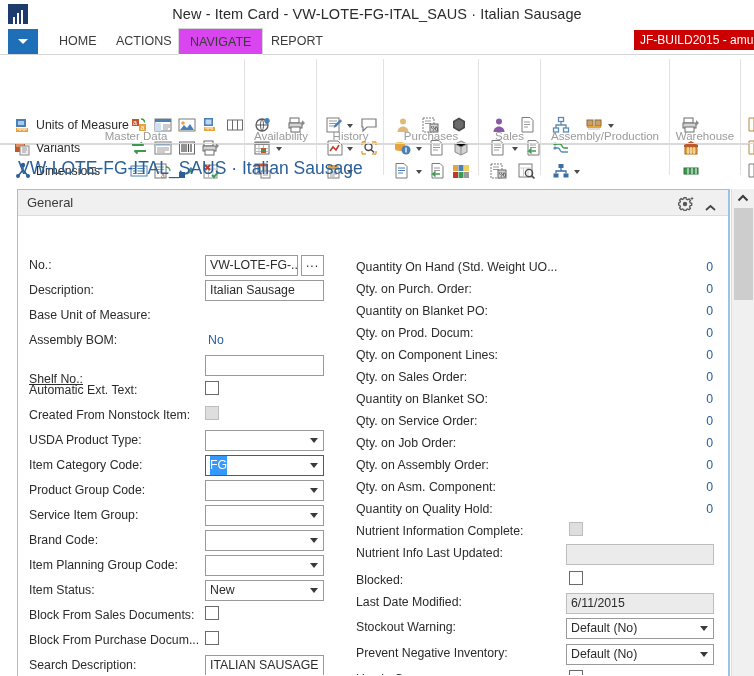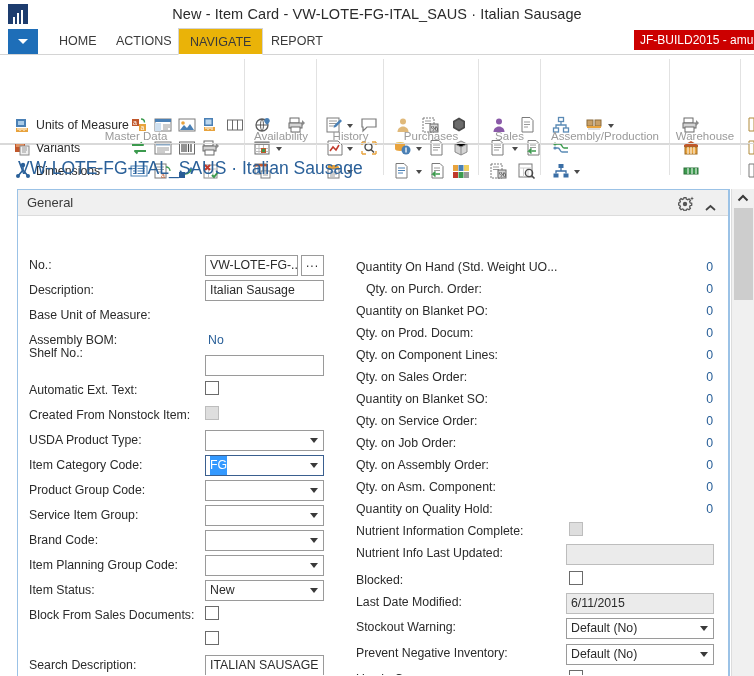--- a/index.html
+++ b/index.html
@@ -41,21 +41,21 @@
   }
   .filebtn .caret{
     position:absolute;left:10px;top:10px;width:0;height:0;
     border-left:5px solid transparent;border-right:5px solid transparent;border-top:5px solid #fff;
   }
   .tab{
     position:absolute;top:0;height:27px;line-height:27px;
     font-size:12.5px;color:#3a3a3a;padding:0 11px;cursor:pointer;white-space:nowrap;
   }
   .tab.active{
-    background:#eab308;border:1px solid #d4d4d4;border-bottom:1px solid #fff;
+    background:#d946ef;border:1px solid #d4d4d4;border-bottom:1px solid #fff;
     box-sizing:border-box;line-height:26px;z-index:3;
   }
   .buildbadge{
     position:absolute;left:634px;top:30px;height:20px;line-height:20px;
     background:#cc0000;color:#fff;font-size:12px;padding:0 6px;white-space:nowrap;
     overflow:hidden;width:120px;
   }
 
   
   .ribbon{
@@ -594,21 +594,21 @@
       <span class="ellipsisbtn" style="left:283px;top:39px;">...</span>
 
       <span class="lbl" style="left:11px;top:67px;">Description:</span>
       <span class="tbox" style="left:187px;top:64px;width:119px;">Italian Sausage</span>
 
       <span class="lbl" style="left:11px;top:92px;">Base Unit of Measure:</span>
 
       <span class="lbl" style="left:11px;top:117px;">Assembly BOM:</span>
       <span class="val-blue" style="left:190px;top:117px;">No</span>
 
-      <span class="lbl" style="left:11px;top:130px;">Shelf No.:</span>
+      <span class="lbl" style="left:11px;top:156px;text-decoration:underline;">Shelf No.:</span>
       <span class="tbox" style="left:187px;top:139px;width:119px;"></span>
 
       <span class="lbl" style="left:11px;top:167px;">Automatic Ext. Text:</span>
       <span class="chk" style="left:187px;top:165px;"></span>
 
       <span class="lbl" style="left:11px;top:192px;">Created From Nonstock Item:</span>
       <span class="chk dis" style="left:187px;top:190px;"></span>
 
       <span class="lbl" style="left:11px;top:217px;">USDA Product Type:</span>
       <span class="combo" style="left:187px;top:214px;width:119px;">
@@ -648,29 +648,30 @@
 
       <span class="lbl" style="left:11px;top:367px;">Item Status:</span>
       <span class="combo" style="left:187px;top:364px;width:119px;">
         <span class="cv">New</span>
         <span class="ch"></span>
       </span>
 
       <span class="lbl" style="left:11px;top:392px;">Block From Sales Documents:</span>
       <span class="chk" style="left:187px;top:390px;"></span>
 
+      <span class="lbl" style="left:11px;top:417px;">Block From Purchase Docum...</span>
       <span class="chk" style="left:187px;top:415px;"></span>
 
       <span class="lbl" style="left:11px;top:442px;">Search Description:</span>
       <span class="tbox" style="left:187px;top:439px;width:119px;">ITALIAN SAUSAGE</span>
 
       <span class="lbl" style="left:338px;top:44px;">Quantity On Hand (Std. Weight UO...</span>
       <span class="val-blue r" style="left:655px;top:44px;width:40px;">0</span>
 
-      <span class="lbl" style="left:348px;top:66px;text-align:right;">Qty. on Purch. Order:</span>
+      <span class="lbl" style="left:338px;top:66px;text-align:right;">Qty. on Purch. Order:</span>
       <span class="val-blue r" style="left:655px;top:66px;width:40px;">0</span>
 
       <span class="lbl" style="left:338px;top:88px;">Quantity on Blanket PO:</span>
       <span class="val-blue r" style="left:655px;top:88px;width:40px;">0</span>
 
       <span class="lbl" style="left:338px;top:110px;">Qty. on Prod. Docum:</span>
       <span class="val-blue r" style="left:655px;top:110px;width:40px;">0</span>
 
       <span class="lbl" style="left:338px;top:132px;">Qty. on Component Lines:</span>
       <span class="val-blue r" style="left:655px;top:132px;width:40px;">0</span>

